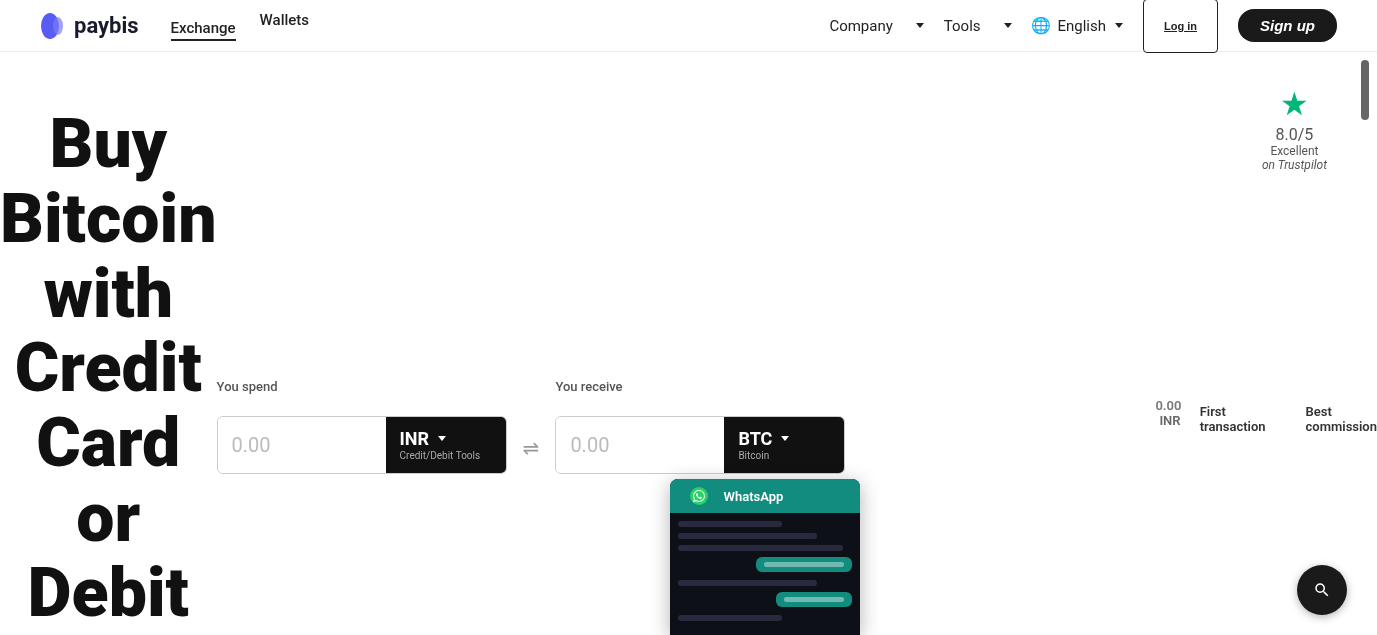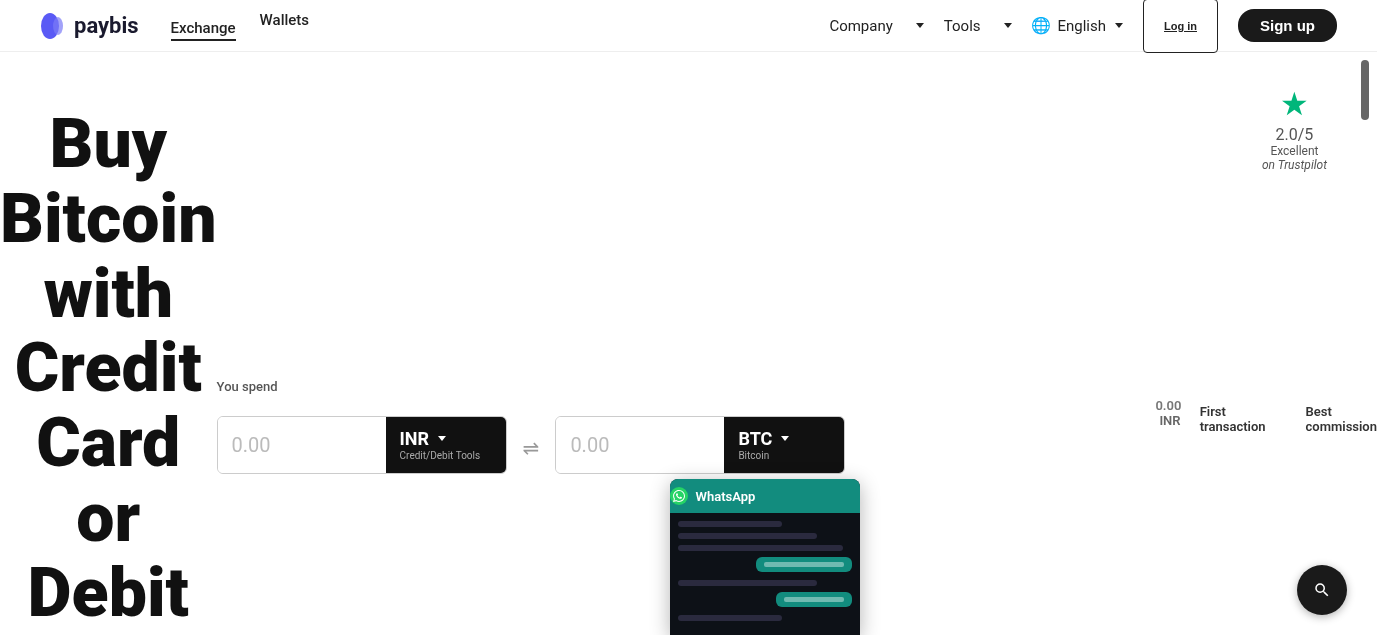--- a/index.html
+++ b/index.html
@@ -13,21 +13,21 @@
     .navbar-left { display: flex; align-items: center; gap: 32px; }
     .logo { display: flex; align-items: center; gap: 6px; font-size: 22px; font-weight: 700; color: #1a1a2e; text-decoration: none; }
     .logo-icon { width: 28px; height: 28px; }
     .nav-links { display: flex; gap: 24px; }
     .nav-link { text-decoration: none; color: #222; font-size: 15px; font-weight: 500; padding-bottom: 2px; }
     .nav-link.active { border-bottom: 2px solid #222; margin-top: 8px; }
     .navbar-right { display: flex; align-items: center; gap: 20px; }
     .nav-dropdown { display: flex; align-items: center; gap: 20px; font-size: 15px; color: #222; cursor: pointer; background: none; border: none; font-family: inherit; }
     .lang-btn { display: flex; align-items: center; gap: 6px; font-size: 15px; color: #222; cursor: pointer; background: none; border: none; font-family: inherit; }
     .btn-login { padding: 20px 20px; border: 1.5px solid #222; border-radius: 4px; background: #fff; font-size: 11px; font-weight: 600; cursor: pointer; color: #222; text-decoration: underline; }
-    .btn-signup { padding: 8px 22px; border: none; border-radius: 16px; background: #1a1a1a; font-size: 15px; font-weight: 600; cursor: pointer; color: #fff; }
+    .btn-signup { padding: 8px 22px; border: none; border-radius: 16px; background: #1a1a1a; font-size: 15px; font-weight: 600; cursor: pointer; color: #fff; font-style: italic; }
 
     
     .trustpilot-badge {
       position: absolute; top: 85px; right: 50px;
       display: flex; flex-direction: column; align-items: center; text-align: center;
     }
     .tp-star { color: #00b67a; font-size: 32px; }
     .tp-score { font-size: 16px; font-weight: 700; color: #222; margin-top: 2px; }
     .tp-score span { font-weight: 400; color: #555; }
     .tp-label { font-size: 12px; color: #555; }
@@ -54,21 +54,21 @@
     .form-note span { color: #777; font-weight: 600; }
 
     
     .features { display: flex; gap: 40px; margin-top: 10px; font-size: 13px; color: #444; font-weight: 500; }
 
     
     .whatsapp-popup {
       position: absolute; bottom: 0; left: 50%; transform: translateX(-10%);
       width: 190px; background: #1a1a2e; border-radius: 8px 8px 0 0; overflow: hidden; box-shadow: 0 4px 20px rgba(0,0,0,0.3);
     }
-    .wa-header { background: #128c7e; display: flex; align-items: center; gap: 8px; padding: 8px 0; }
+    .wa-header { background: #128c7e; display: flex; align-items: center; gap: 16px; padding: 8px 20px; }
     .wa-logo { width: 18px; height: 18px; background: #25d366; border-radius: 50%; display: flex; align-items: center; justify-content: center; }
     .wa-title { color: #fff; font-size: 13px; font-weight: 600; }
     .wa-body { padding: 8px; background: #0d1117; min-height: 120px; }
     .wa-line { height: 6px; background: #2a2a3e; border-radius: 3px; margin-bottom: 6px; }
     .wa-line.short { width: 60%; }
     .wa-line.med { width: 80%; }
     .wa-line.long { width: 95%; }
     .wa-bubble { background: #128c7e; border-radius: 6px; padding: 5px 8px; margin: 4px 0; margin-left: auto; width: fit-content; max-width: 90%; }
     .wa-bubble-text { height: 5px; background: rgba(255,255,255,0.4); border-radius: 2px; width: 80px; }
 
@@ -123,21 +123,21 @@
       <span class="chevron"></span>
     </button>
     <button class="btn-login">Log in</button>
     <button class="btn-signup">Sign up</button>
   </div>
 </nav>
 
 <div class="trustpilot-badge">
   <span class="tp-star">★</span>
   <div class="tp-score">
-    <span>2.0</span><span>/5</span>
+    <span>8.0</span><span>/5</span>
   </div>
   <div class="tp-label">Excellent</div>
   <div class="tp-brand">on Trustpilot</div>
 </div>
 
 <div class="hero">
   <h1 class="hero-title">
     <span>Buy Bitcoin with Credit</span><br>
     <span>Card or Debit Card</span>
   </h1>
@@ -156,20 +156,21 @@
           <span class="currency-name">Credit/Debit Tools</span>
         </button>
       </div>
     </div>
 
     <div class="swap-icon">
       <span style="font-size:20px; color:#999;">⇌</span>
     </div>
 
     <div class="form-group">
+      <label class="form-label">You receive</label>
       <div class="input-currency">
         <input class="currency-input" type="text" value="0.00" placeholder="0.00" style="">
         <button class="currency-selector">
           <span class="currency-code">
             <span>BTC</span>
             <span class="chevron" style="border-top-color:#fff;"></span>
           </span>
           <span class="currency-name">Bitcoin</span>
         </button>
       </div>

